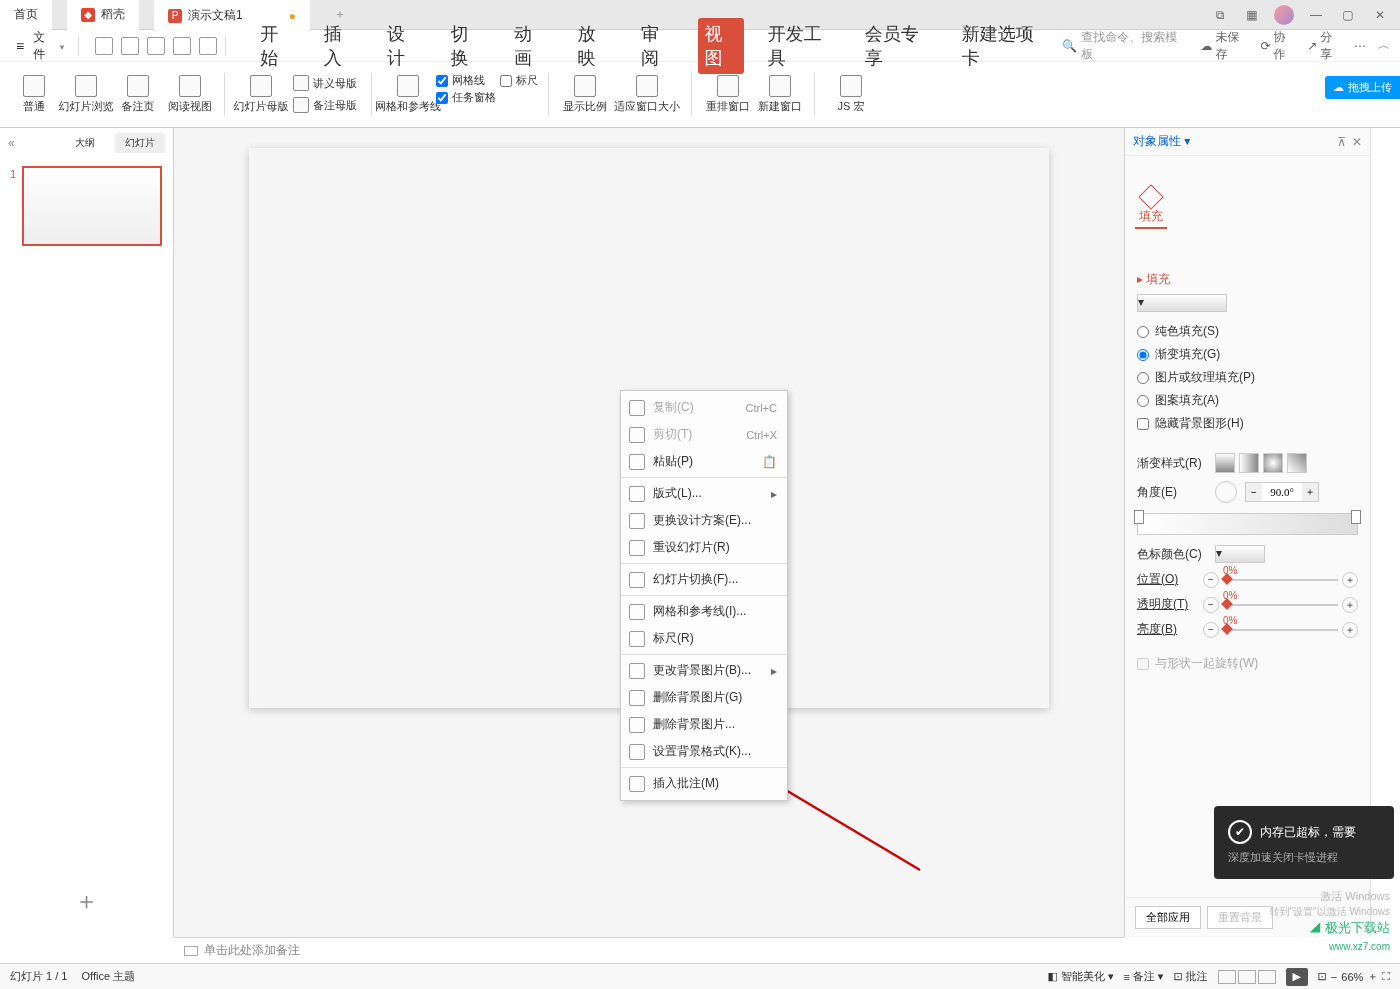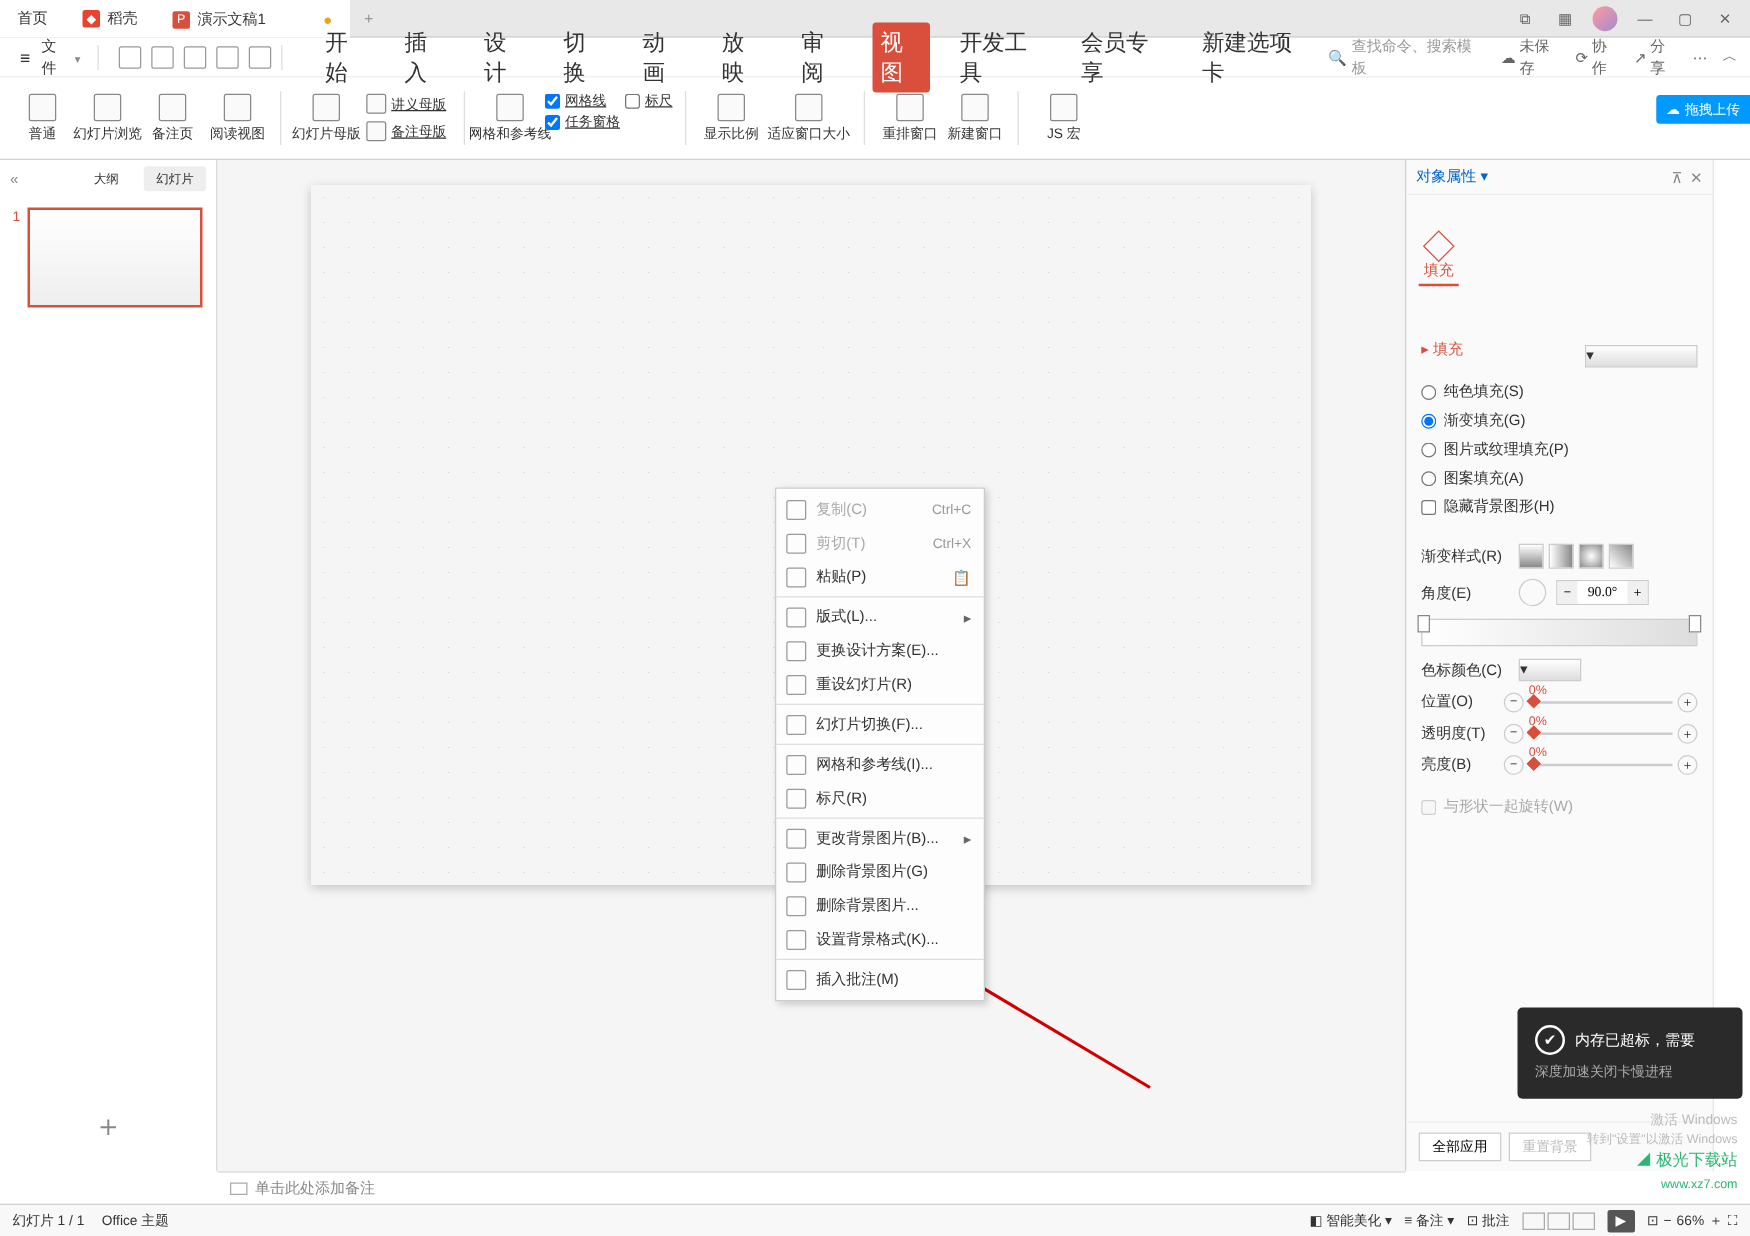--- a/index.html
+++ b/index.html
@@ -1,19 +1,19 @@
 <!DOCTYPE html>
 <html><head>
 <meta charset="utf-8">
 <style>
 * { margin: 0; padding: 0; box-sizing: border-box; font-family: "Microsoft YaHei", Arial, sans-serif; }
 body { width: 1400px; height: 989px; background: #fff; font-size: 12px; color: #333; overflow: hidden; position: relative; }
 
 
-.tabs-bar { height: 30px; background: #e8e8e8; display: flex; align-items: center; border-bottom: 1px solid #d0d0d0; }
+.tabs-bar { height: 30px; background: #e8e8e8; display: flex; align-items: center; border-bottom: 1px solid #d0d0d0; gap: 15px; }
 .tab { height: 30px; padding: 0 14px; display: flex; align-items: center; gap: 6px; cursor: pointer; font-size: 12px; }
 .tab.home { background: #fff; }
 .tab .tab-icon { width: 14px; height: 14px; display: inline-flex; align-items: center; justify-content: center; }
 .tab.doc { background: #fff; border-top: 2px solid transparent; }
 .tab .doc-icon { background: #d94f3c; color: #fff; width: 14px; height: 14px; border-radius: 2px; font-size: 10px; display: flex; align-items: center; justify-content: center; }
 .tab-add { width: 30px; text-align: center; cursor: pointer; color: #888; }
 .tabs-right { margin-left: auto; display: flex; align-items: center; gap: 12px; padding-right: 10px; }
 .win-ctrl { width: 20px; height: 20px; display: flex; align-items: center; justify-content: center; cursor: pointer; color: #666; }
 .avatar { width: 20px; height: 20px; border-radius: 50%; background: linear-gradient(135deg,#ff9a9e,#a18cd1); }
 
@@ -79,36 +79,36 @@
 .right-header { height: 28px; display: flex; align-items: center; padding: 0 8px; border-bottom: 1px solid #eee; }
 .right-header .title { color: #0066cc; font-size: 12px; }
 .right-header .pin, .right-header .close { margin-left: 6px; cursor: pointer; color: #888; }
 .right-header .pin { margin-left: auto; }
 .right-tabs { padding: 8px 10px; display: flex; gap: 8px; }
 .right-tab { display: flex; flex-direction: column; align-items: center; gap: 2px; padding: 2px 4px; cursor: pointer; }
 .right-tab.active { color: #d94f3c; border-bottom: 2px solid #d94f3c; }
 .right-tab .rtic { width: 18px; height: 18px; border: 1px solid #d94f3c; transform: rotate(45deg); }
 .right-body { padding: 6px 12px; flex: 1; overflow: auto; }
 .section-title { color: #d94f3c; font-size: 12px; margin: 6px 0; cursor: pointer; }
-.fill-select { display: flex; justify-content: space-between; align-items: flex-end; margin-bottom: 8px; }
+.fill-select { display: flex; justify-content: space-between; align-items: flex-start; margin-bottom: 8px; flex-direction: column; }
 .fill-swatch { width: 90px; height: 18px; background: linear-gradient(#fff,#ddd); border: 1px solid #ccc; cursor: pointer; }
 .radio-row { display: flex; align-items: center; gap: 6px; padding: 3px 0; font-size: 12px; }
 .radio-row input { width: 12px; height: 12px; }
 .field-row { display: flex; align-items: center; gap: 8px; padding: 4px 0; font-size: 12px; }
 .field-row .label { width: 70px; }
 .grad-style { display: flex; gap: 4px; }
 .grad-swatch { width: 20px; height: 20px; border: 1px solid #ccc; cursor: pointer; }
 .angle-knob { width: 22px; height: 22px; border: 1px solid #ccc; border-radius: 50%; }
 .spin-input { display: flex; align-items: center; border: 1px solid #ccc; }
 .spin-input button { width: 16px; height: 18px; background: #f0f0f0; border: none; cursor: pointer; font-size: 10px; }
 .spin-input input { width: 40px; height: 18px; border: none; text-align: center; font-size: 11px; font-family: Liberation Serif, serif; }
 .grad-slider { height: 22px; background: linear-gradient(90deg,#fff,#ddd); border: 1px solid #ccc; position: relative; margin: 6px 0; }
 .grad-handle { position: absolute; top: -4px; width: 10px; height: 14px; background: #fff; border: 1px solid #888; }
 .slider-row { display: flex; align-items: center; gap: 6px; padding: 4px 0; font-size: 12px; }
-.slider-row .label { width: 60px; }
+.slider-row .label { width: 60px; text-decoration: underline; }
 .slider-ctrl { display: flex; align-items: center; gap: 4px; flex:1; }
 .slider-ctrl .minus, .slider-ctrl .plus { width: 16px; height: 16px; border: 1px solid #ccc; border-radius: 50%; display: flex; align-items: center; justify-content: center; cursor: pointer; font-size: 10px; }
 .slider-ctrl .track { flex: 1; height: 2px; background: #ccc; position: relative; }
 .slider-ctrl .track .knob { position: absolute; top: -4px; left: 0; width: 8px; height: 8px; border: 2px solid #d94f3c; background: #d94f3c; transform: rotate(45deg); }
 .slider-ctrl .val { font-size: 10px; color: #d94f3c; position: absolute; top: -14px; left: 0; }
 .right-footer { padding: 8px 10px; border-top: 1px solid #eee; display: flex; gap: 6px; }
 .rf-btn { padding: 3px 10px; border: 1px solid #ccc; background: #fff; cursor: pointer; font-size: 11px; }
 
 
 .notes-bar { height: 26px; border-top: 1px solid #d0d0d0; display: flex; align-items: center; padding: 0 10px; color: #888; margin-left: 174px; margin-right: 276px; }
@@ -131,21 +131,21 @@
 
 
 .watermark { position: absolute; right: 10px; bottom: 34px; font-size: 11px; color: #bbb; text-align: right; line-height: 1.4; }
 .watermark .logo-text { color: #2bb673; font-size: 13px; }
 
 .hamburger { display:inline-block; width:14px; }
 .hamburger::before { content:"≡"; font-size:14px; }
 .chev::after { content:"▾"; font-size:9px; color:#888; }
 .vdiv { width:1px; height:20px; background:#ddd; margin:0 4px; }
 
-.ribbon-col { display:flex; flex-direction:column; gap:2px;text-decoration:underline; }
+.ribbon-col { display:flex; flex-direction:column; gap:2px; }
 
 .right-wrap { display:flex; }
 .right-col-icons { width:30px; border-left:1px solid #e0e0e0; display:flex; flex-direction:column; align-items:center; gap:14px; padding-top:10px; }
 </style>
 </head>
 <body>
 
 <div class="tabs-bar">
   <div class="tab home">
       <span>首页</span>

